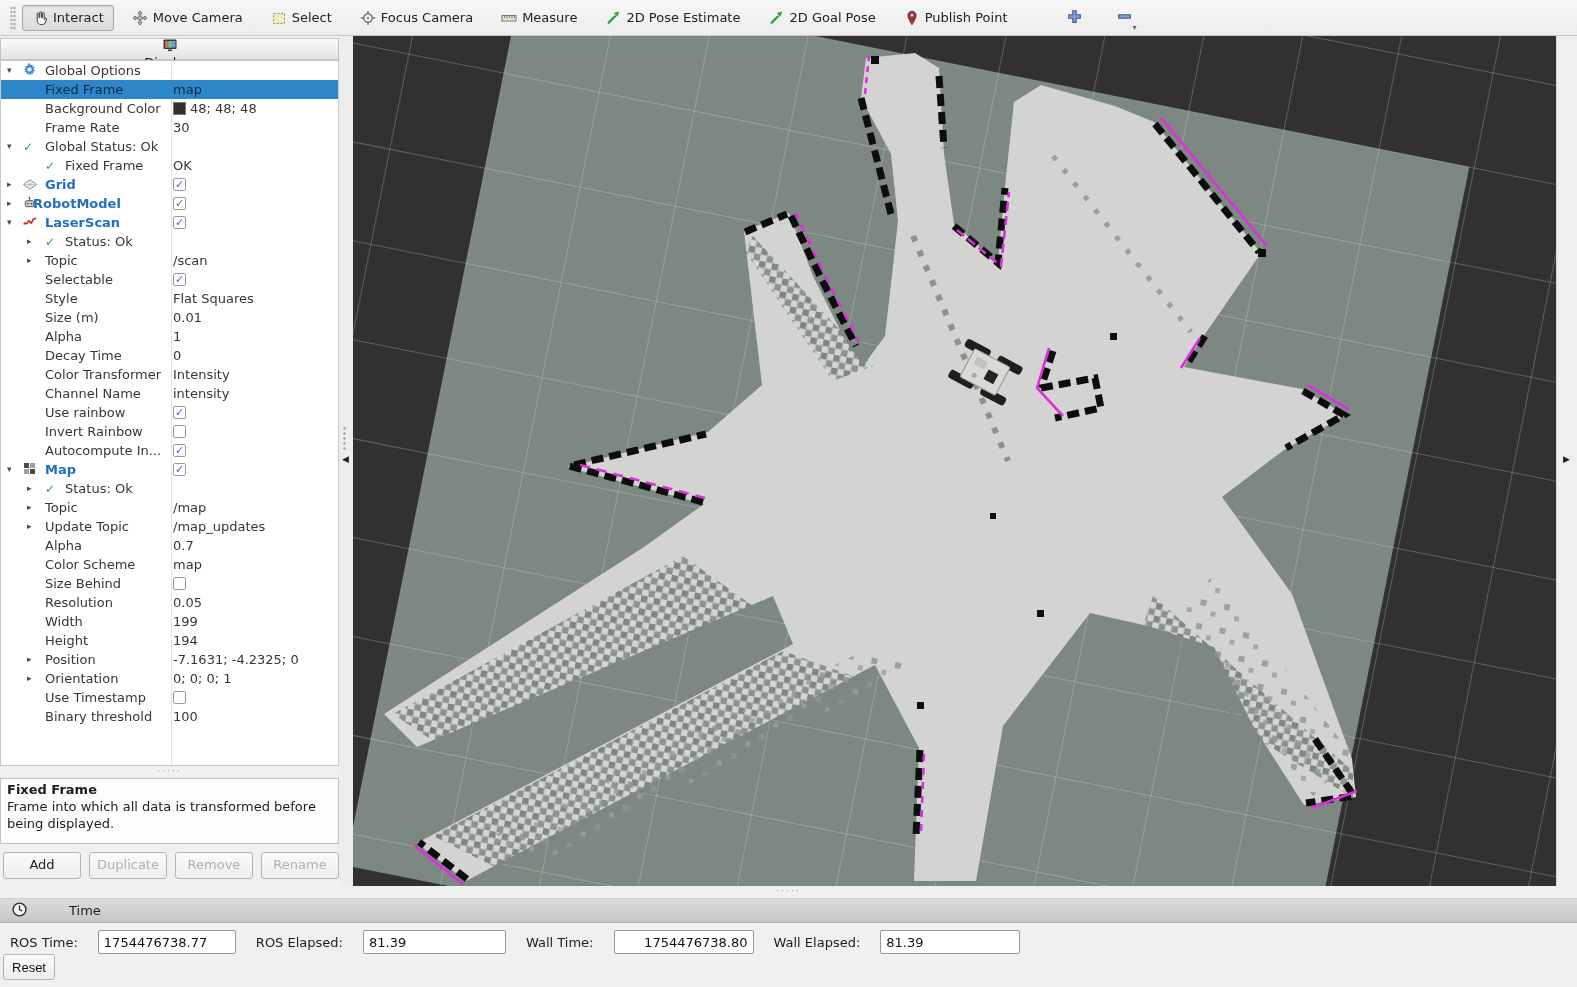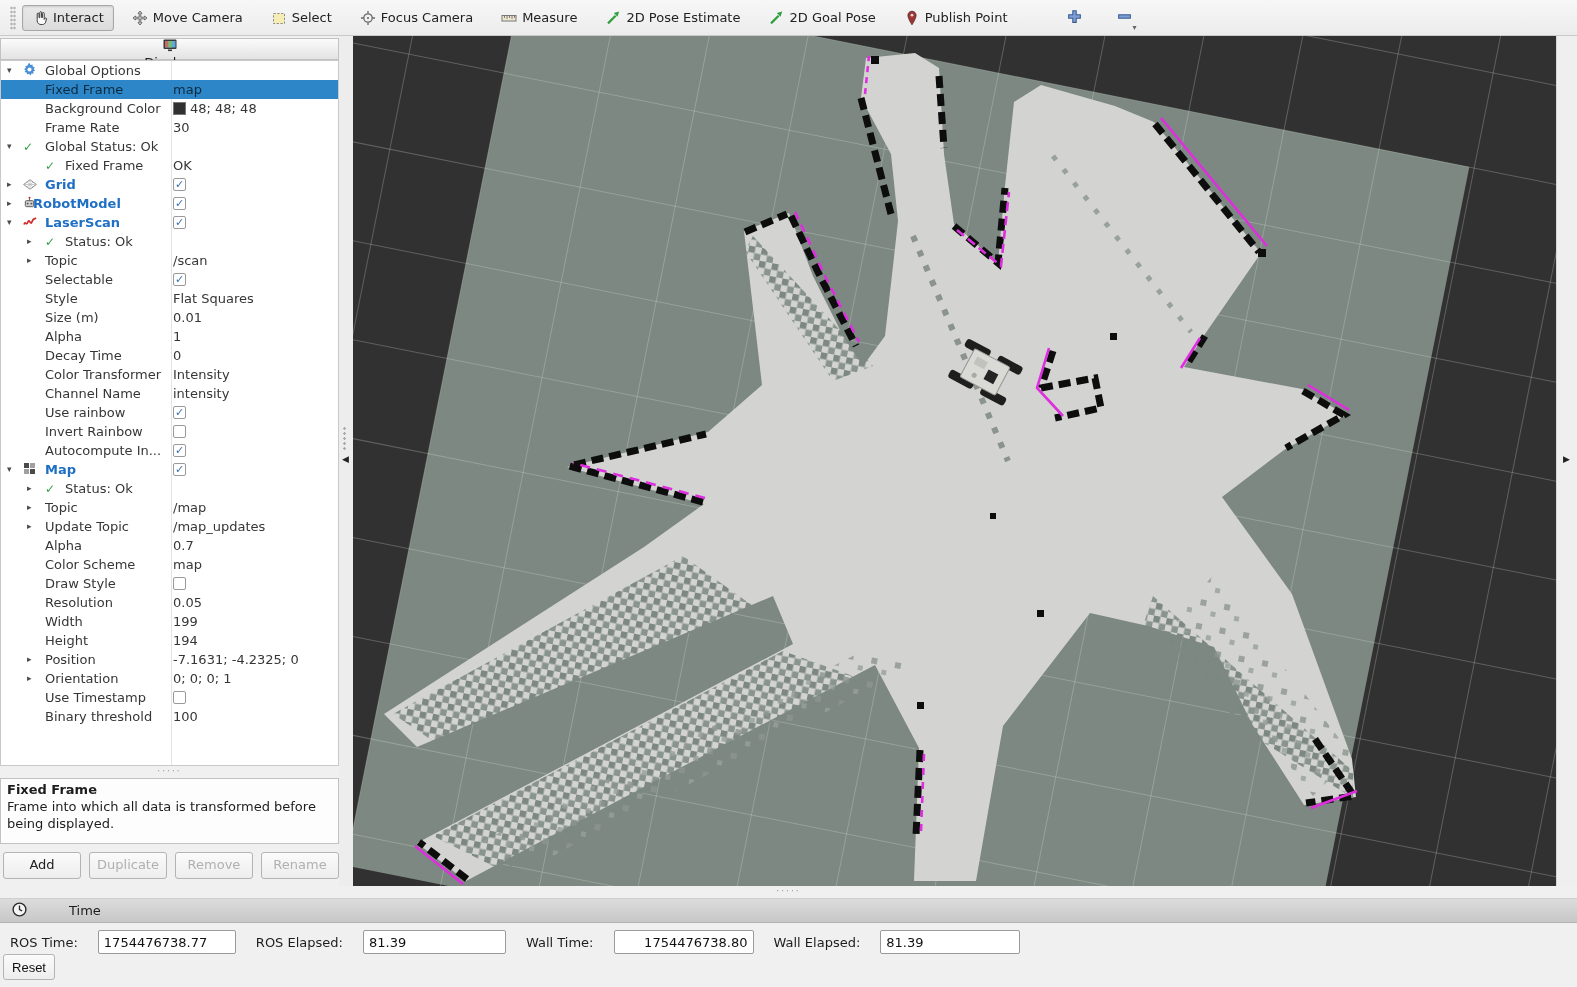--- a/index.html
+++ b/index.html
@@ -319,21 +319,21 @@
         </div>
         <div class="trow">
           <span class="lbl" style="left:44px">Alpha</span>
           <span class="val">0.7</span>
         </div>
         <div class="trow">
           <span class="lbl" style="left:44px">Color Scheme</span>
           <span class="val">map</span>
         </div>
         <div class="trow">
-          <span class="lbl" style="left:44px">Draw Style</span>
+          <span class="lbl" style="left:44px">Size Behind</span>
           <span class="val">
             <span class="cb"></span>
           </span>
         </div>
         <div class="trow">
           <span class="lbl" style="left:44px">Resolution</span>
           <span class="val">0.05</span>
         </div>
         <div class="trow">
           <span class="lbl" style="left:44px">Width</span>

